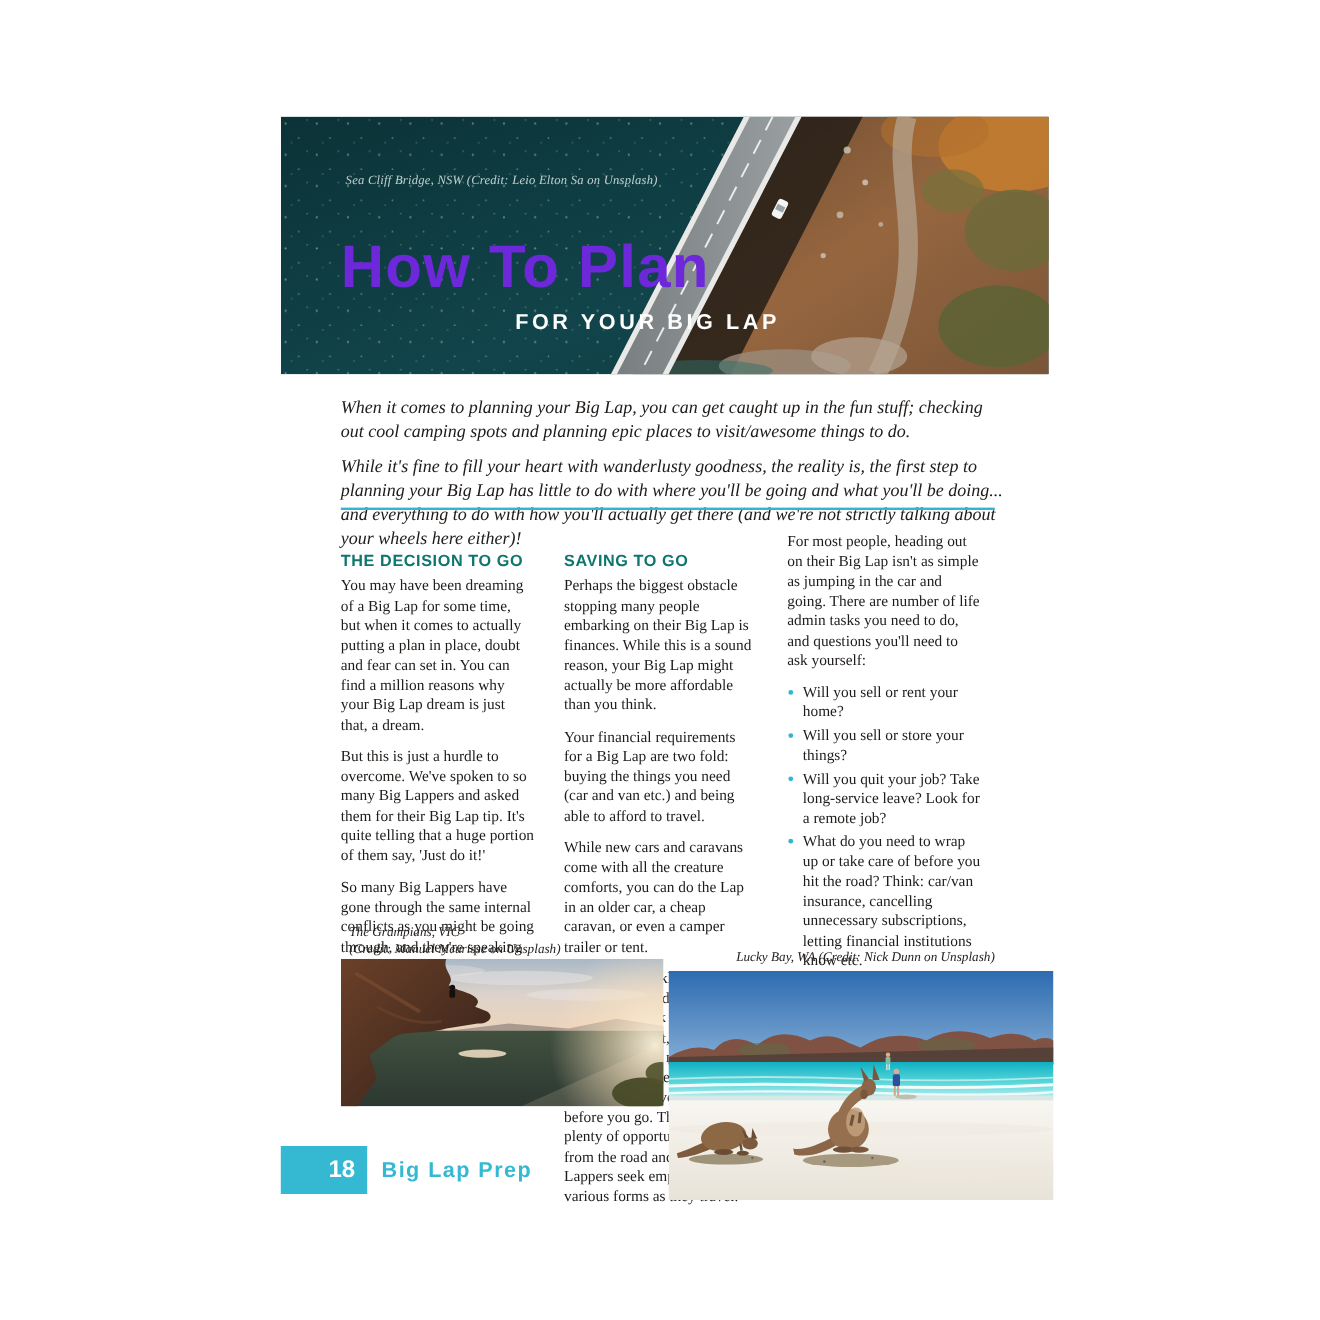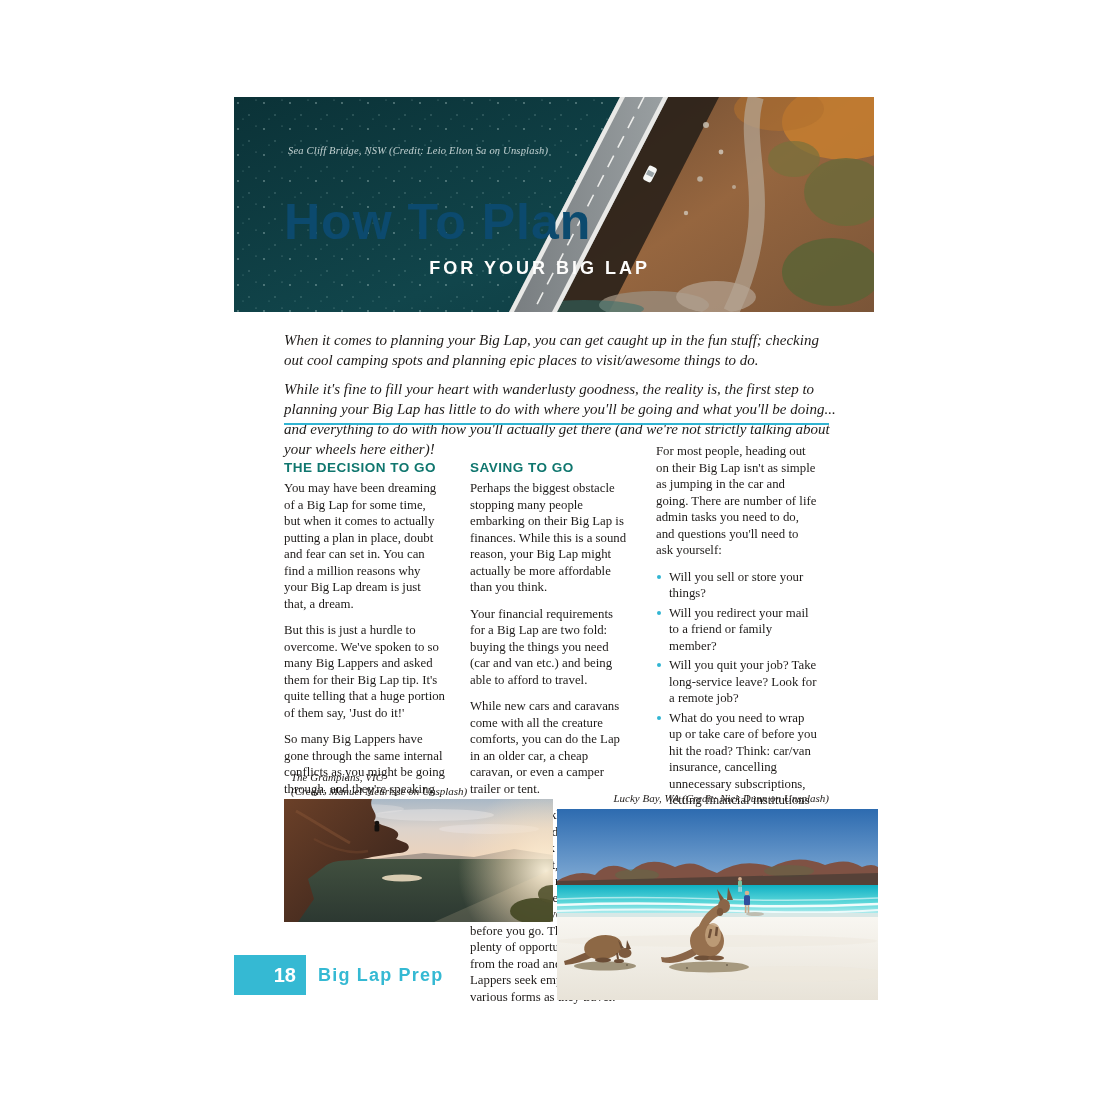--- a/index.html
+++ b/index.html
@@ -10,21 +10,21 @@
   }
   
   .hero { position:absolute; left:228px; top:97px; width:640px; height:215px; overflow:hidden; }
   .hero svg { position:absolute; inset:0; display:block; }
   .hero-credit {
     position:absolute; left:54px; top:48px; font-style:italic; font-size:10.5px;
     color:rgba(235,244,242,0.8); letter-spacing:0.2px;
   }
   .hero-title {
     position:absolute; left:50px; top:100px; font-family:"Liberation Sans", sans-serif;
-    font-weight:bold; font-size:50px; line-height:1; color:#0c4a6e; letter-spacing:1px;
+    font-weight:bold; font-size:50px; line-height:1; color:#6d28d9; letter-spacing:1px;
   }
   .hero-subtitle {
     position:absolute; left:188px; top:161px; width:228px; text-align:right;
     font-family:"Liberation Sans", sans-serif; font-weight:bold; font-size:18px;
     color:#fdfdfc; letter-spacing:3px;
   }
   
   .intro { position:absolute; left:278px; top:331px; width:552px; }
   .intro p { margin:0 0 9px 0; font-style:italic; font-size:15px; line-height:1.33; }
   .rule { position:absolute; left:278px; top:423px; width:545px; height:2px; background:#31b5d3; }
@@ -143,22 +143,22 @@
     <div class="col">
       <h3>SAVING TO GO</h3>
       <p>Perhaps the biggest obstacle stopping many people embarking on their Big Lap is finances. While this is a sound reason, your Big Lap might actually be more affordable than you think.</p>
       <p>Your financial requirements for a Big Lap are two fold: buying the things you need (car and van etc.) and being able to afford to travel.</p>
       <p>While new cars and caravans come with all the creature comforts, you can do the Lap in an older car, a cheap caravan, or even a camper trailer or tent.</p>
       <p>In terms of weekly budgeting, many people budget around $1,000 per week to enjoy their trip to the fullest, but you can do it for less (or more!). It's important to note that you don't need to save every penny before you go. There are plenty of opportunities to work from the road and many Big Lappers seek employment in various forms as they travel.</p>
     </div>
     <div class="col">
       <p>For most people, heading out on their Big Lap isn't as simple as jumping in the car and going. There are number of life admin tasks you need to do, and questions you'll need to ask yourself:</p>
       <ul>
+        <li>Will you sell or rent your home?</li>
         <li>Will you sell or store your things?</li>
-        <li>Will you redirect your mail to a friend or family member?</li>
         <li>Will you quit your job? Take long-service leave? Look for a remote job?</li>
         <li>What do you need to wrap up or take care of before you hit the road? Think: car/van insurance, cancelling unnecessary subscriptions, letting financial institutions know etc.</li>
       </ul>
     </div>
   </div>
 
   <div class="caption caption-left">
     <div>The Grampians, VIC</div>
     <div>(Credit: Manuel Meurisse on Unsplash)</div>
   </div>

